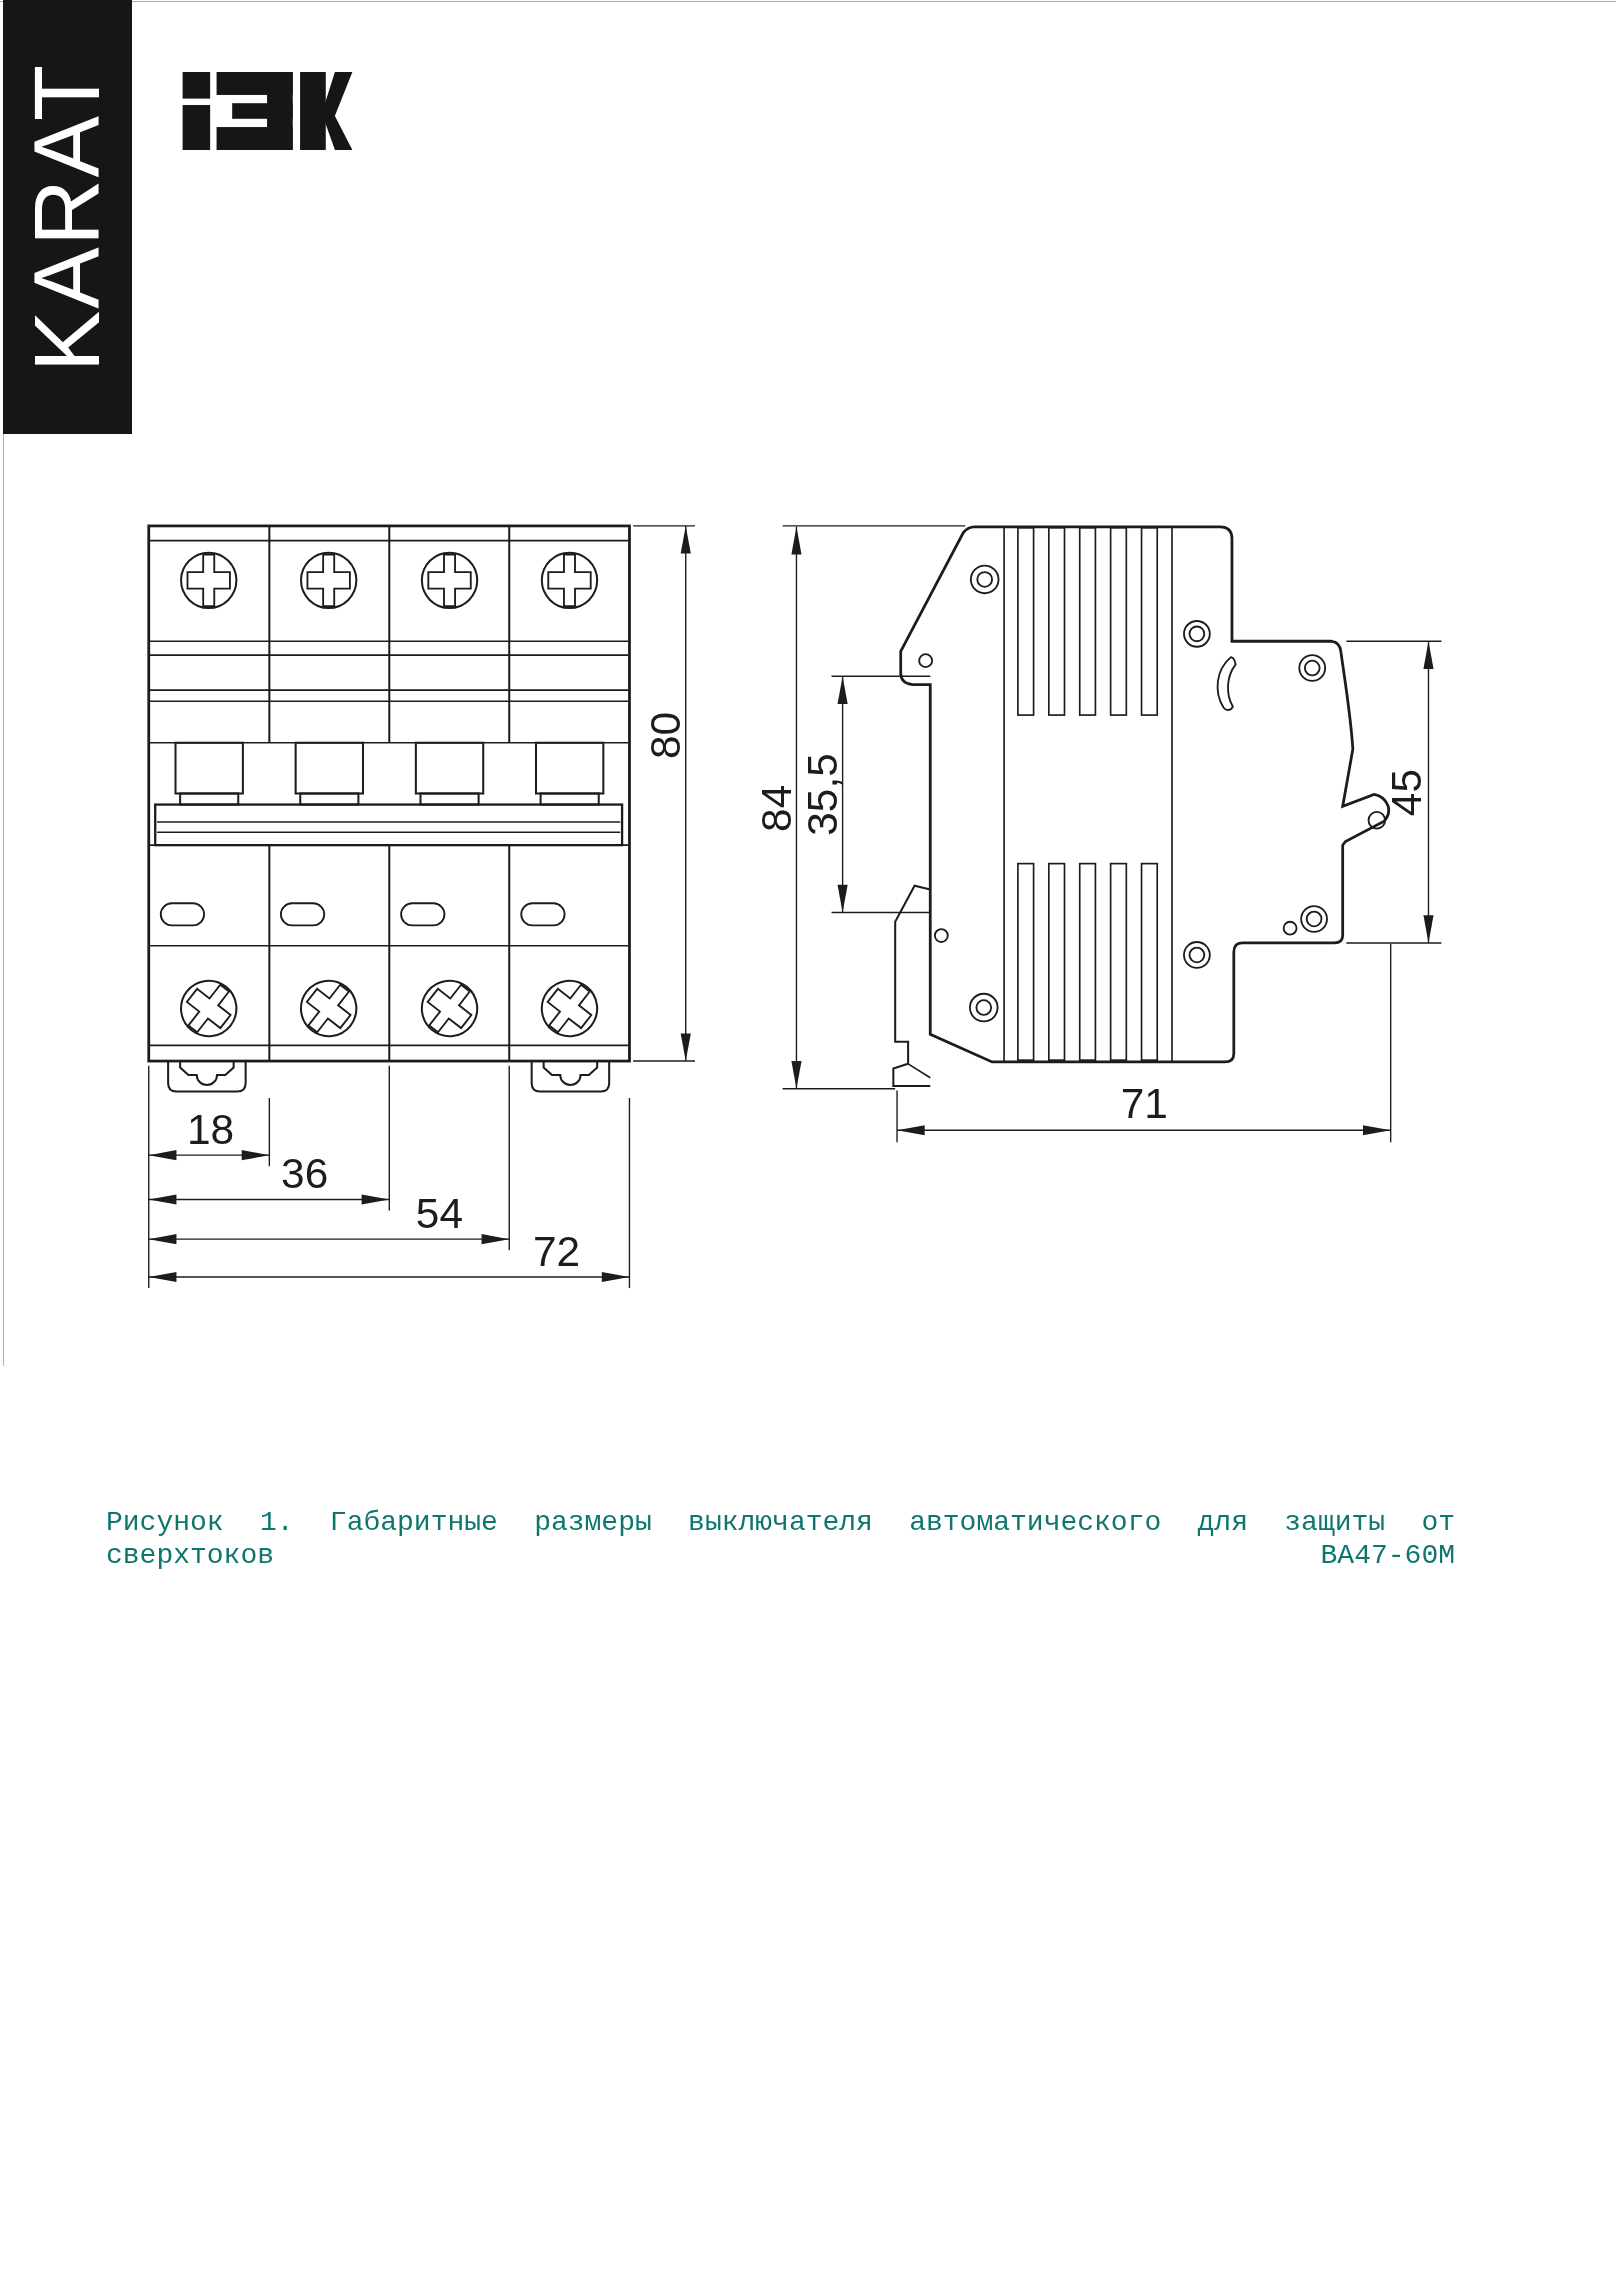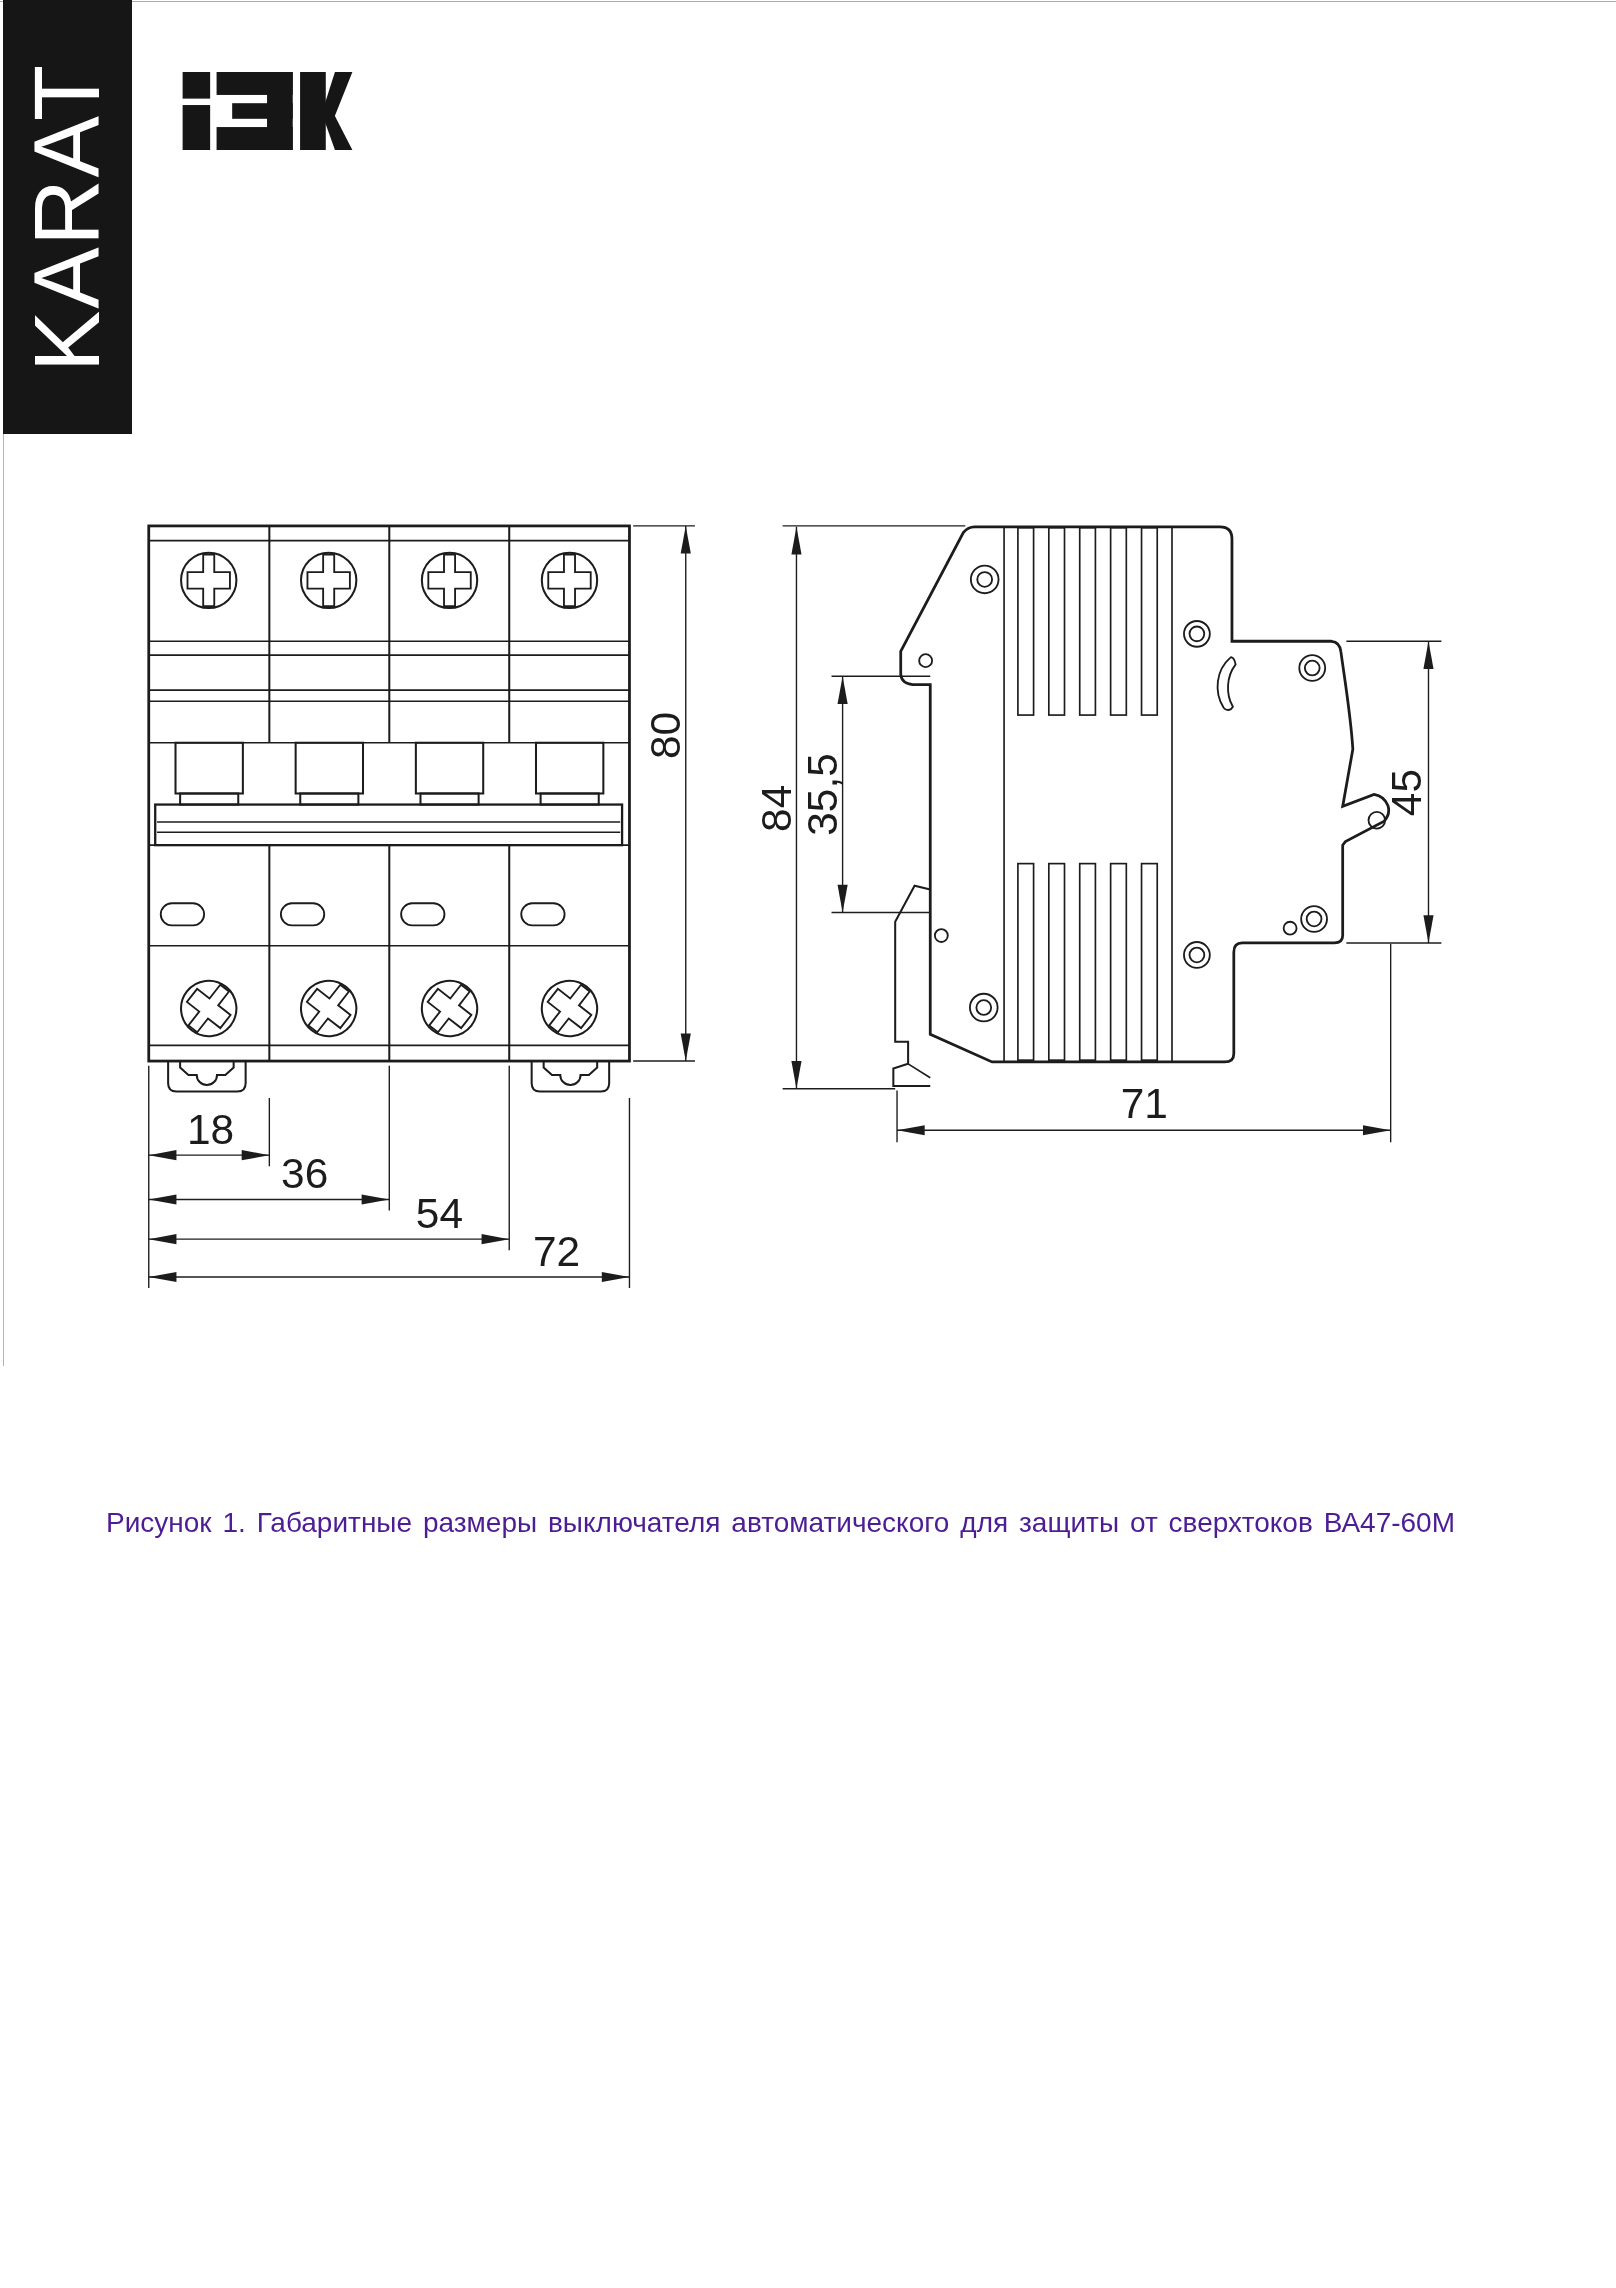--- a/index.html
+++ b/index.html
@@ -14,22 +14,22 @@
     display:flex;align-items:center;justify-content:center;
   }
   .karat-banner span{
     transform:rotate(-90deg);white-space:nowrap;color:#ffffff;
     font-size:92px;letter-spacing:1.8px;font-weight:400;
   }
   .iek-logo{position:absolute;left:182px;top:72px;width:171px;height:78px;}
   .drawing-area{position:absolute;left:0;top:0;width:1616px;height:1384px;}
   .caption{
     position:absolute;left:106px;top:1506px;width:1349px;
-    font-size:28px;line-height:33px;color:#4c1d95;
-    text-align:justify;text-align-last:justify;
+    font-size:28px;line-height:33px;color:#0f766e;
+    text-align:justify;text-align-last:justify;font-family:Liberation Mono, monospace;
   }
   svg .ln{stroke:#1c1c1c;fill:none;}
   svg text{fill:#1c1c1c;font-family:"Liberation Sans",sans-serif;font-size:46px;}
   svg .arr{fill:#1c1c1c;stroke:none;}
 </style>
 </head>
 <body>
 
 <div class="page-border-top"></div>
 <div class="page-border-left"></div>

